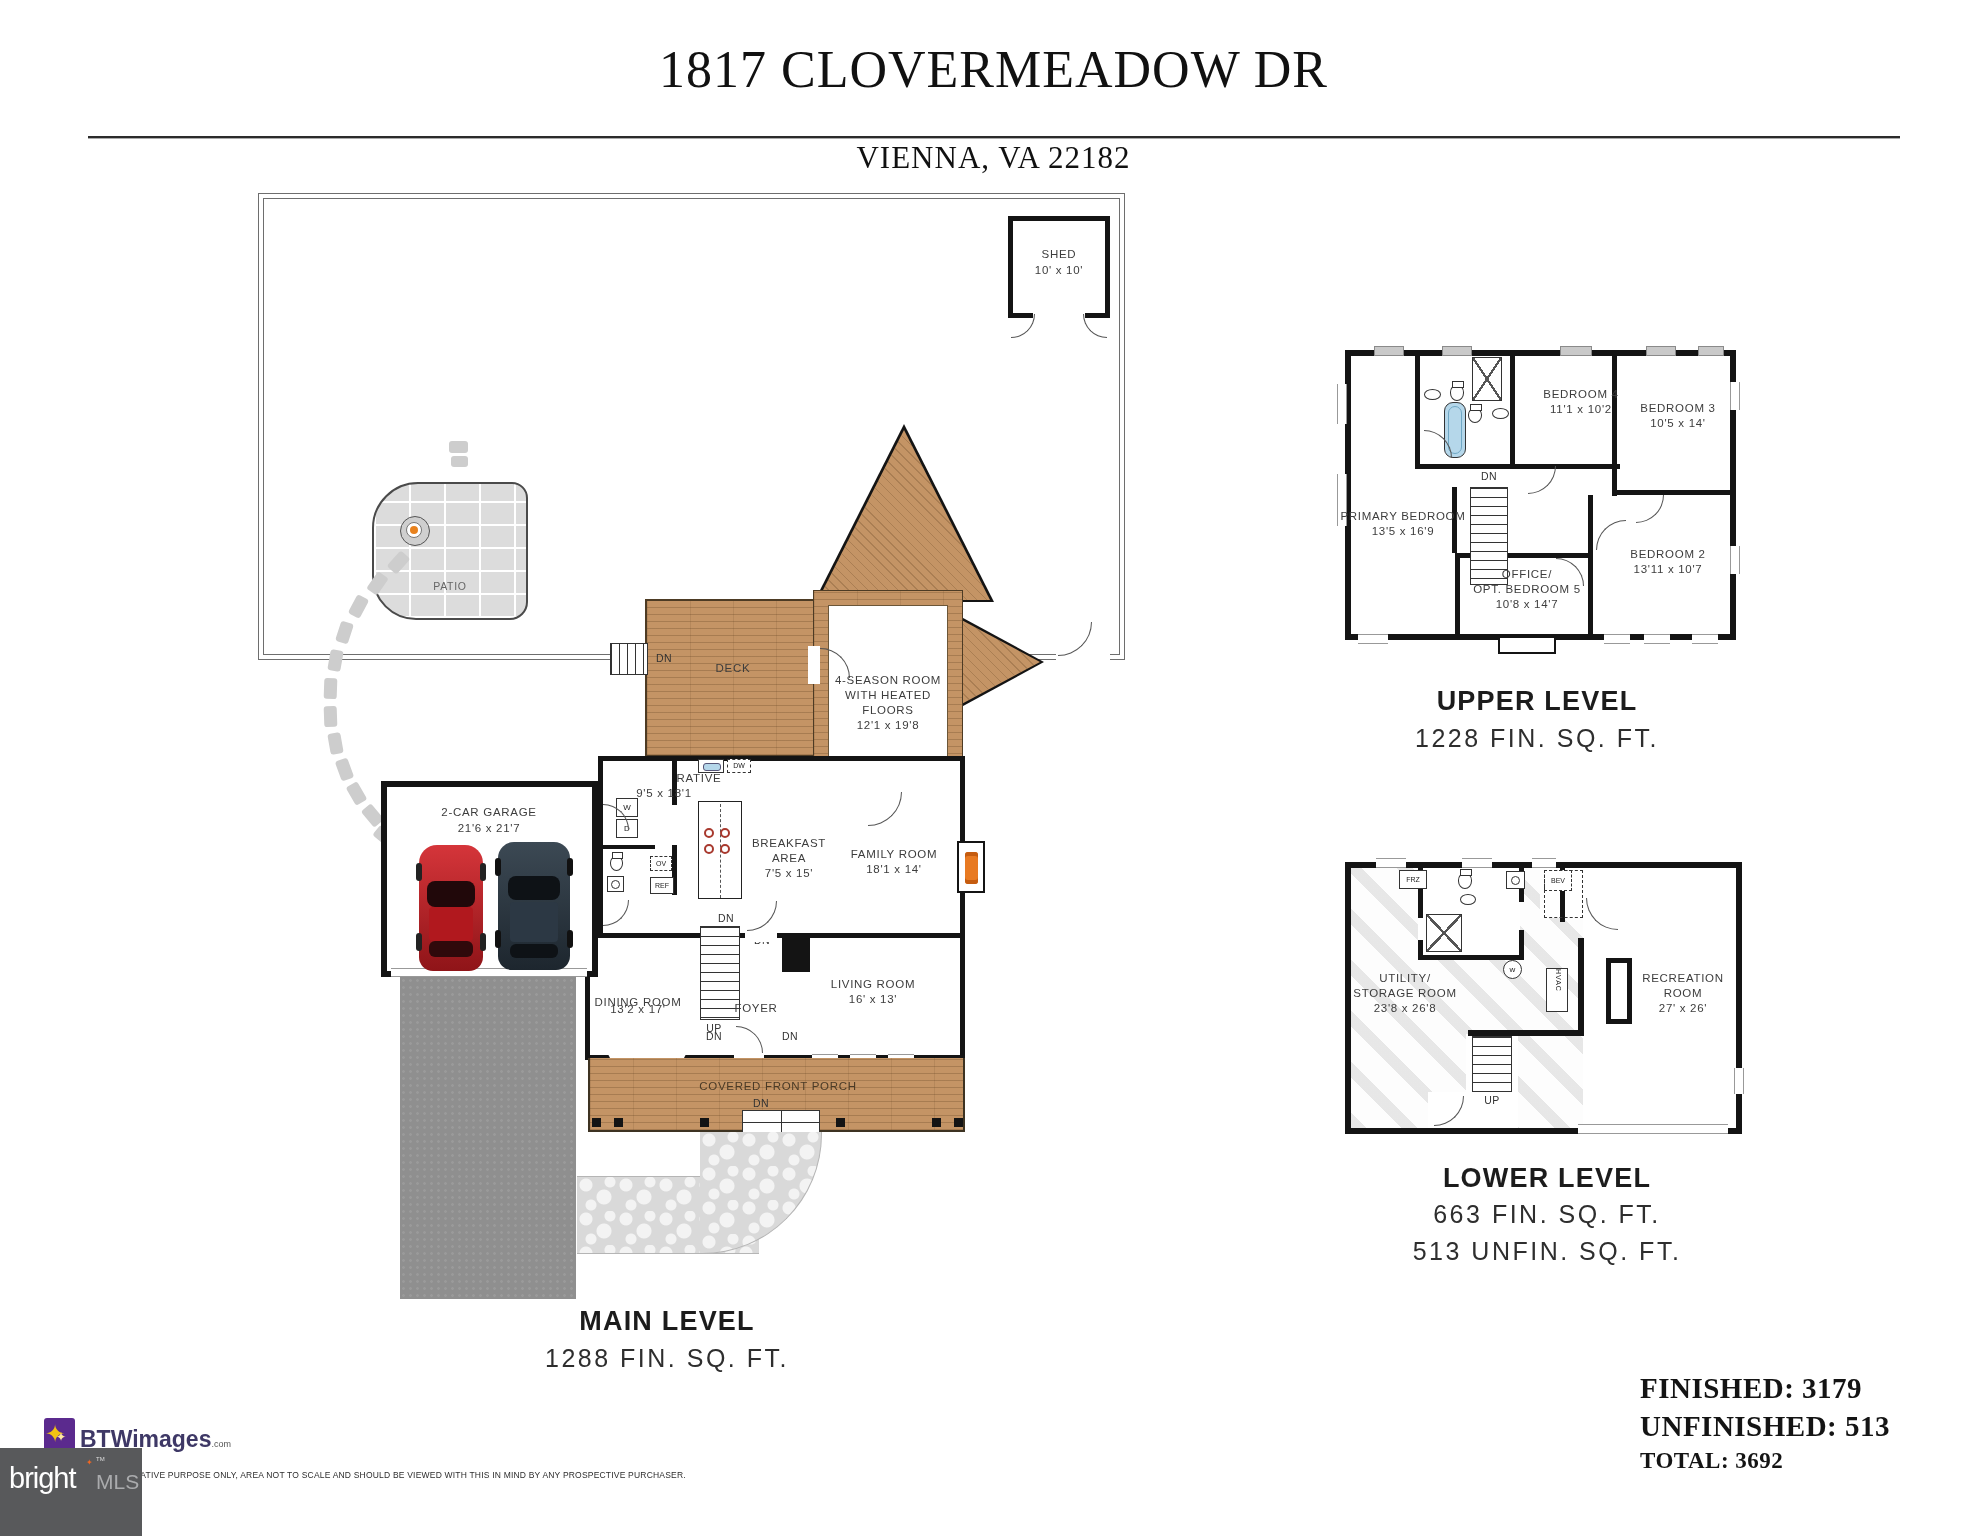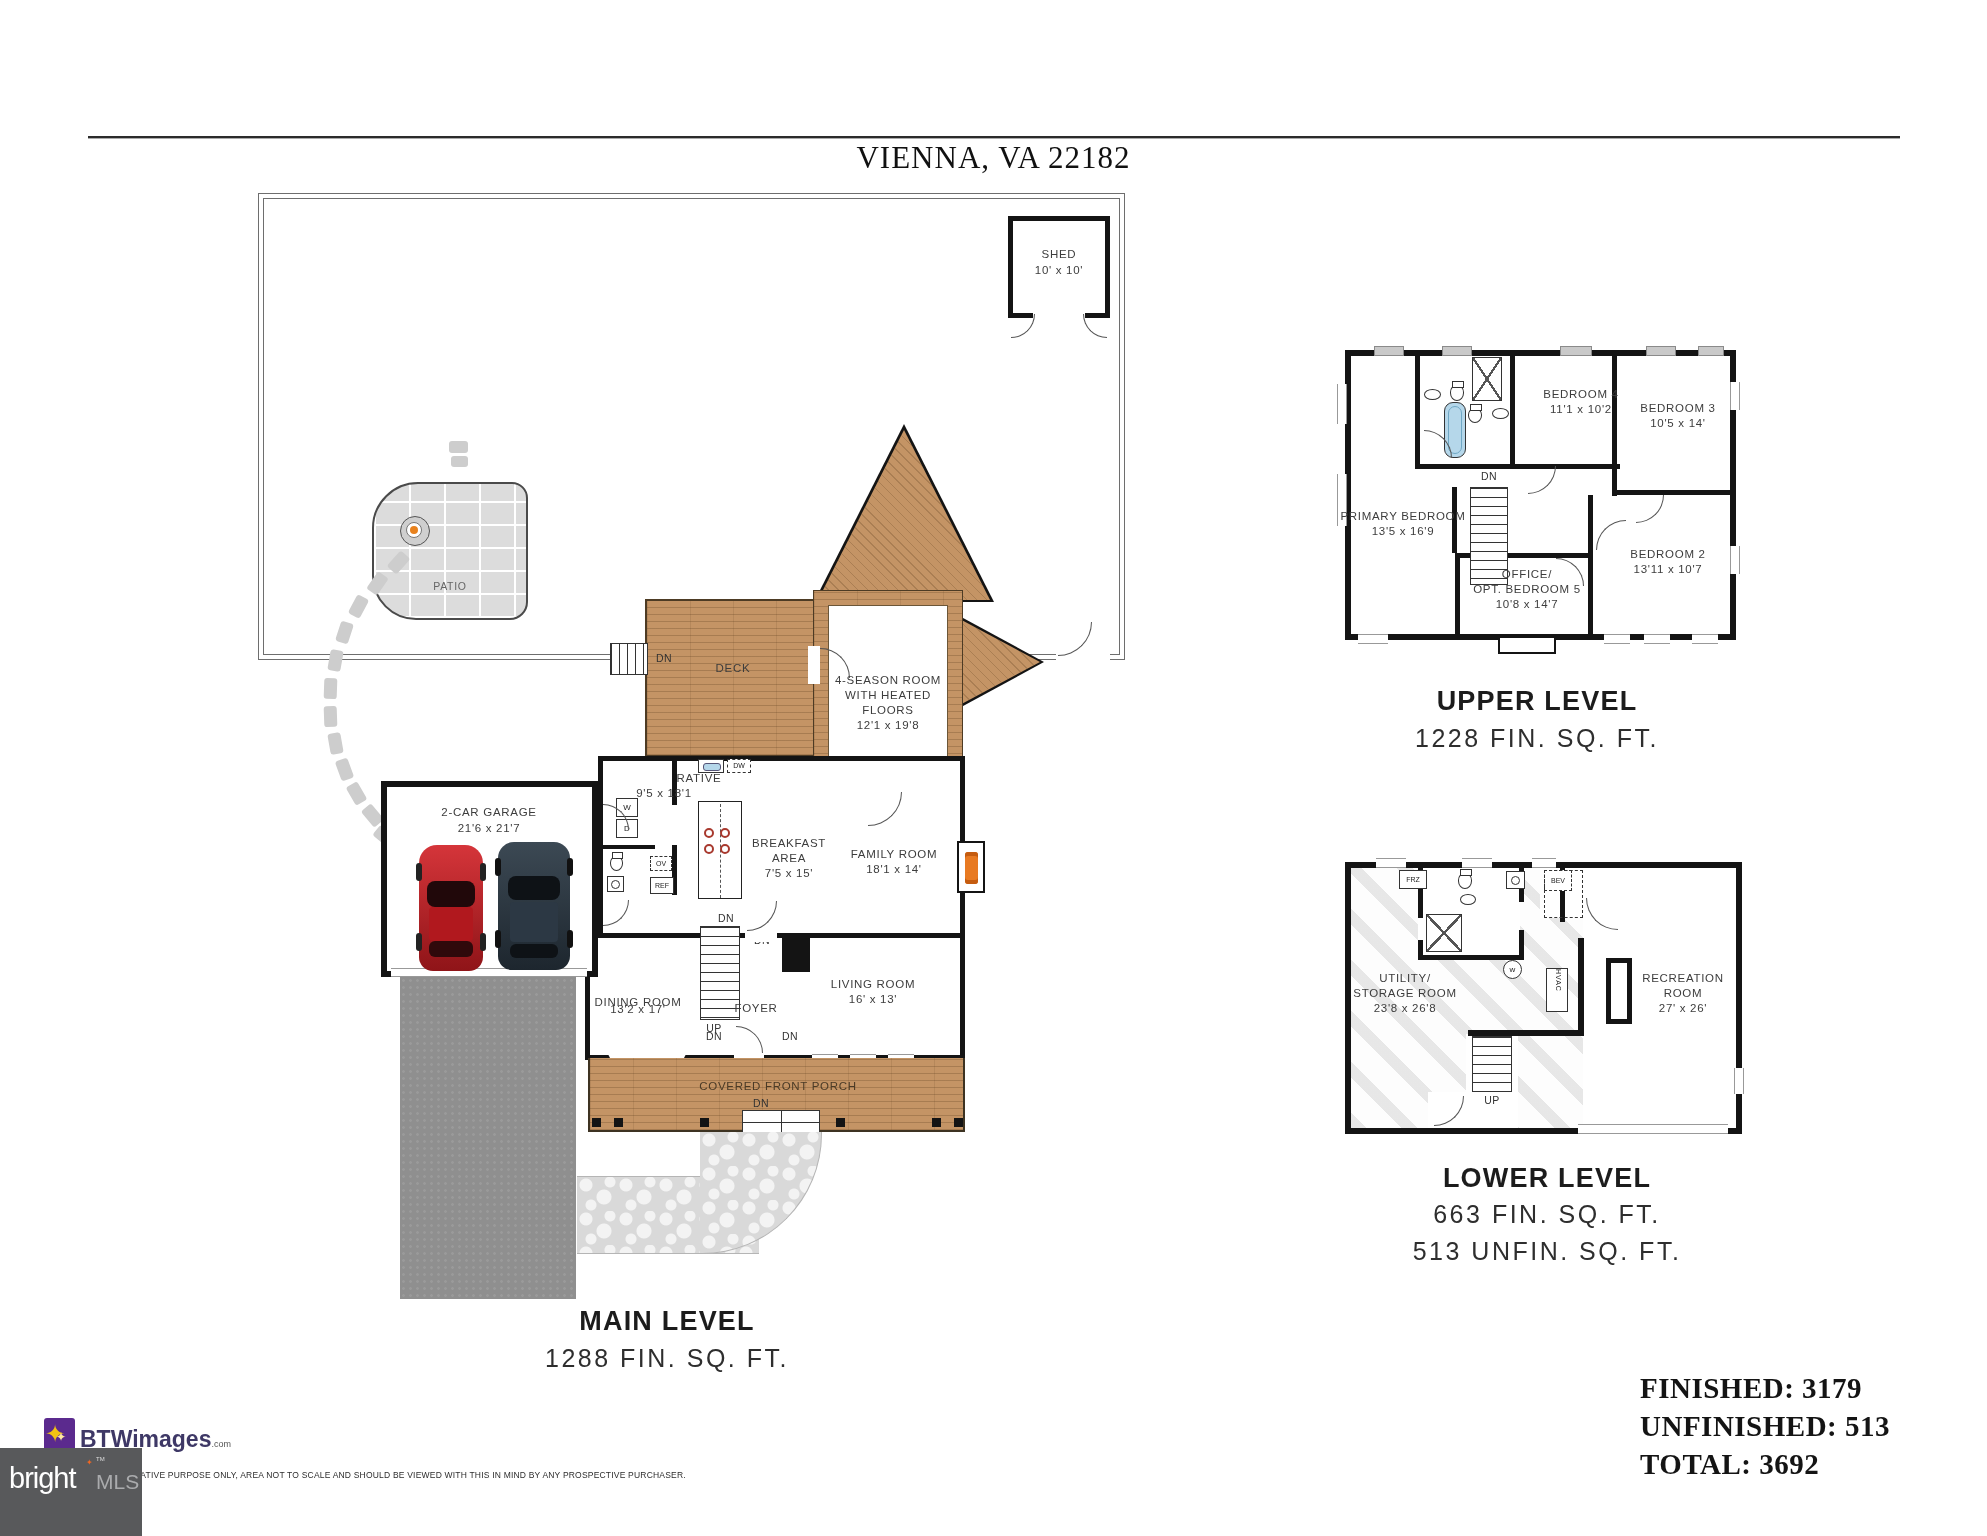--- a/index.html
+++ b/index.html
@@ -37,20 +37,21 @@
   .drive{position:absolute;background-color:#8f8f8f;background-image:radial-gradient(rgba(255,255,255,.10) 1px,transparent 1.6px);background-size:7px 7px}
   .patio{position:absolute;background-color:#dcdcdc;background-image:repeating-linear-gradient(0deg,#fff 0 2px,transparent 2px 23px),repeating-linear-gradient(90deg,#fff 0 2px,transparent 2px 35px);border:2px solid #4a4a4a;border-radius:46px 16px 18px 44px}
   .post{position:absolute;width:9px;height:9px;background:#141414}
   .clip{position:absolute}
 </style>
 </head>
 <body>
 
 <div id="page">
 
+  <div class="abs serif" style="left:50%;transform:translateX(-50%);top:40px;font-size:52px;letter-spacing:1px;color:#111;white-space:nowrap">1817 CLOVERMEADOW DR</div>
   <div class="abs" style="left:88px;top:136px;width:1812px;height:2px;background:#2b2b2b"></div>
   <div class="abs" style="left:88px;top:138px;width:1812px;height:1px;background:#aaa"></div>
   <div class="abs serif" style="left:50%;transform:translateX(-50%);top:140px;font-size:31px;letter-spacing:1px;color:#111;white-space:nowrap">VIENNA, VA 22182</div>
 
   <div class="abs" style="left:258px;top:193px;width:867px;height:467px;border:1px solid #6e6e6e;box-shadow:inset 0 0 0 4px #fff,inset 0 0 0 5px #6e6e6e"></div>
   <div class="abs" style="left:1056px;top:652px;width:54px;height:14px;background:#fff"></div>
   <div class="arc" style="left:1058px;top:622px;width:34px;height:34px;border-width:0 1.5px 1.5px 0;border-radius:0 0 100% 0"></div>
 
   <div class="wall5" style="left:1008px;top:216px;width:102px;height:102px"></div>
   <div class="lbl" style="left:1059px;top:248px">SHED</div>
@@ -316,21 +317,21 @@
   <div class="lbl" style="left:1683px;top:972px">RECREATION</div>
   <div class="lbl" style="left:1683px;top:987px">ROOM</div>
   <div class="lbl" style="left:1683px;top:1002px">27' x 26'</div>
 
   <div class="big" style="left:1547px;top:1163px">LOWER LEVEL</div>
   <div class="sqft" style="left:1547px;top:1200px">663 FIN. SQ. FT.</div>
   <div class="sqft" style="left:1547px;top:1237px">513 UNFIN. SQ. FT.</div>
 
   <div class="abs serif" style="left:1640px;top:1372px;font-size:29px;font-weight:600;letter-spacing:.5px;color:#141414">FINISHED: 3179</div>
   <div class="abs serif" style="left:1640px;top:1410px;font-size:29px;font-weight:600;letter-spacing:.5px;color:#141414">UNFINISHED: 513</div>
-  <div class="abs serif" style="left:1640px;top:1448px;font-size:29px;font-weight:600;letter-spacing:.5px;color:#141414">TOTAL: 3692</div>
+  <div class="abs serif" style="left:1640px;top:1448px;font-size:23px;font-weight:600;letter-spacing:.5px;color:#141414">TOTAL: 3692</div>
 
   <div class="abs" style="left:44px;top:1418px;width:31px;height:35px;background:#5b2a8e;border-radius:3px;overflow:hidden">
     <span class="abs" style="left:1px;top:2px;font-size:24px;color:#f3c312">✦</span>
     <span class="abs" style="left:12px;top:12px;font-size:12px;color:#ffe9a0">✦</span>
   </div>
   <div class="abs" style="left:80px;top:1426px;font-size:23px;font-weight:bold;color:#3e3866"><span>BTWimages</span><span style="font-size:9px;font-weight:normal;color:#555">.com</span></div>
   <div class="abs" style="left:134px;top:1470px;font-size:8.5px;letter-spacing:.2px;color:#2c2c2c">RATIVE PURPOSE ONLY, AREA NOT TO SCALE AND SHOULD BE VIEWED WITH THIS IN MIND BY ANY PROSPECTIVE PURCHASER.</div>
   <div class="abs" style="left:0;top:1448px;width:142px;height:88px;background:#58595b">
     <span class="abs" style="left:9px;top:14px;font-size:29px;letter-spacing:-1px;color:#fff">bright</span>
     <span class="abs" style="left:86px;top:10px;font-size:8px;color:#f26722">✦</span>

